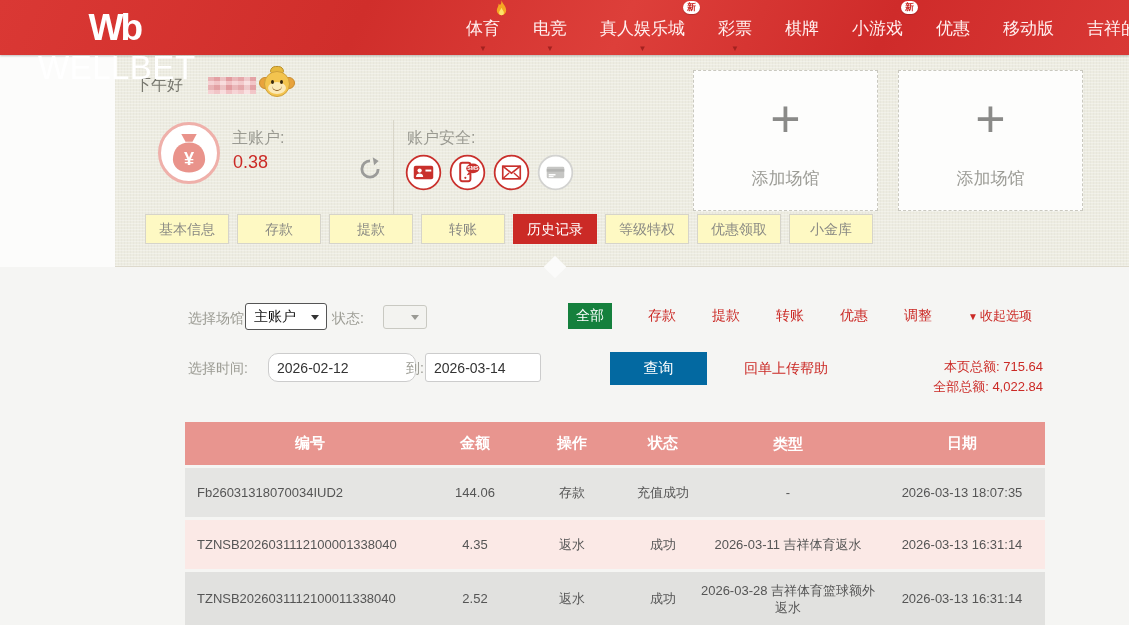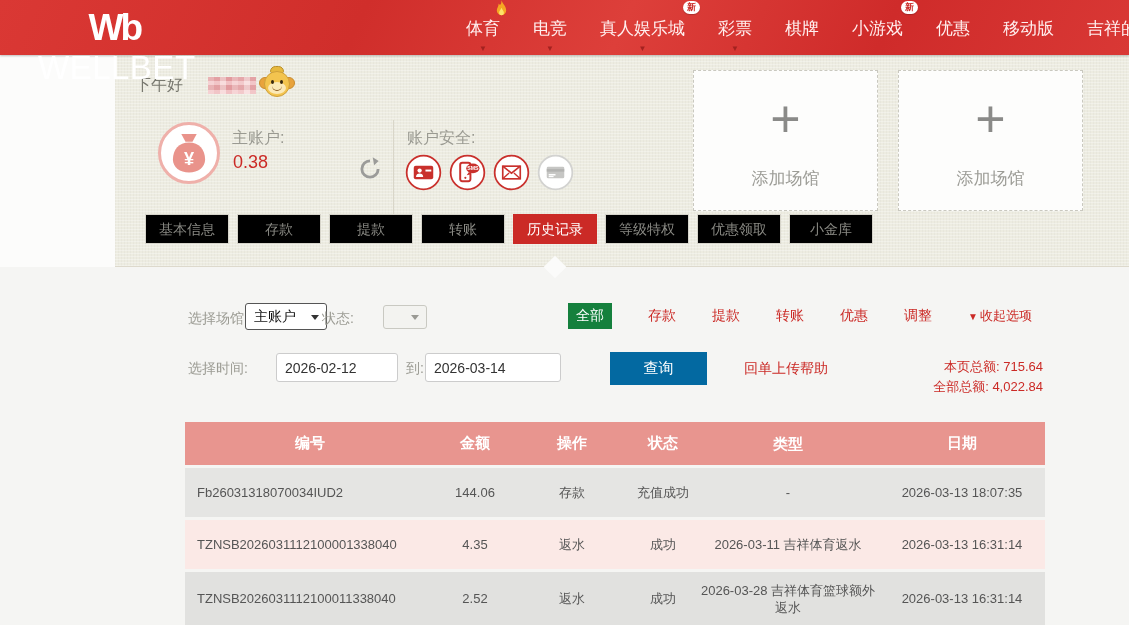--- a/index.html
+++ b/index.html
@@ -46,21 +46,21 @@
   .acct-balance { position:absolute; left:233px; top:152px; font-size:18px; color:#cb2a26; z-index:2; }
   .refresh { position:absolute; left:357px; top:156px; width:26px; height:26px; cursor:pointer; z-index:2; }
   .vdivider { position:absolute; left:393px; top:120px; width:1px; height:95px; background:#d9d6c9; z-index:2; }
   .sec-label { position:absolute; left:407px; top:128px; font-size:16px; color:#9a9a92; z-index:2; }
   .sec-icons { position:absolute; left:405px; top:154px; display:flex; gap:7px; z-index:2; }
   .sec-icons svg { cursor:pointer; }
 
   
   .tabs { position:absolute; left:145px; top:214px; display:flex; gap:8px; z-index:3; }
   .tab { width:84px; height:30px; line-height:28px; text-align:center; font-size:14px; color:#8a8a84;
-    background:#000000; border:1px solid #d6d4ca; cursor:pointer; }
+    background:#fef9c3; border:1px solid #d6d4ca; cursor:pointer; }
   .tab.active { background:#cb2a26; border-color:#cb2a26; color:#fff; }
   .diamond { position:absolute; left:547px; top:259px; width:16px; height:16px; background:#fbfbfa; transform:rotate(45deg); z-index:4; }
 
   
   .venue { position:absolute; top:70px; width:185px; height:141px; background:#fdfdfc; border:1px dashed #c9c8bf; text-align:center; cursor:pointer; z-index:3; }
   .venue.v1 { left:693px; } .venue.v2 { left:898px; }
   .venue .plus { font-size:52px; font-weight:300; color:#8a8a88; line-height:1; margin-top:22px; }
   .venue .vlabel { font-size:17px; color:#9c9c96; margin-top:22px; }
 
   
@@ -73,21 +73,21 @@
   .sel-status .chev { border-top-color:#9a9a94; }
 
   .type-tabs { position:absolute; left:568px; top:303px; display:flex; align-items:center; gap:36px; z-index:2; }
   .type-btn { background:#15803d; color:#fff; font-size:14px; padding:4px 8px; cursor:pointer; }
   .type-link { color:#cb2a26; font-size:14px; cursor:pointer; white-space:nowrap; }
   .collapse { color:#cb2a26; font-size:13px; cursor:pointer; white-space:nowrap; }
   .collapse .arr { font-size:10px; margin-right:2px; }
 
   .date-input { position:absolute; top:353px; height:29px; background:#fff; border:1px solid #ccc; border-radius:3px;
     font-family:inherit; font-size:14px; color:#333; padding:0 8px; }
-  .di1 { left:276px; width:122px; } .di2 { left:425px; width:136px; }
+  .di1 { left:268px; width:148px;border-radius:10px; } .di2 { left:425px; width:116px; }
   .search-btn { position:absolute; left:610px; top:352px; width:97px; height:33px; background:#0369a1; color:#fff;
     border:none; font-size:15px; font-family:inherit; cursor:pointer; }
   .receipt-link { position:absolute; left:744px; top:360px; font-size:14px; color:#cb2a26; cursor:pointer; }
   .totals { position:absolute; left:880px; top:357px; width:163px; text-align:right; font-size:13px; color:#cb2a26; line-height:20px; }
 
   
   .tbl { position:absolute; left:185px; top:422px; width:860px; }
   .trow { display:flex; margin-bottom:3px; }
   .trow > div { display:flex; align-items:center; justify-content:center; text-align:center; font-size:13px; color:#555; }
   .trow .c1 { width:250px; justify-content:flex-start; padding-left:12px; text-align:left; }
@@ -236,21 +236,21 @@
   <div class="venue v2">
     <div class="plus">+</div>
     <div class="vlabel">添加场馆</div>
   </div>
 
   <div class="f-label" style="left:188px; top:310px;">选择场馆:</div>
   <div class="sel sel-venue">
     <span>主账户</span>
     <span class="chev"></span>
   </div>
-  <div class="f-label" style="left:322px; top:310px;">状态:</div>
+  <div class="f-label" style="left:332px; top:310px;">状态:</div>
   <div class="sel sel-status">
     <span></span>
     <span class="chev"></span>
   </div>
 
   <div class="type-tabs">
     <span class="type-btn">全部</span>
     <span class="type-link">存款</span>
     <span class="type-link">提款</span>
     <span class="type-link">转账</span>

